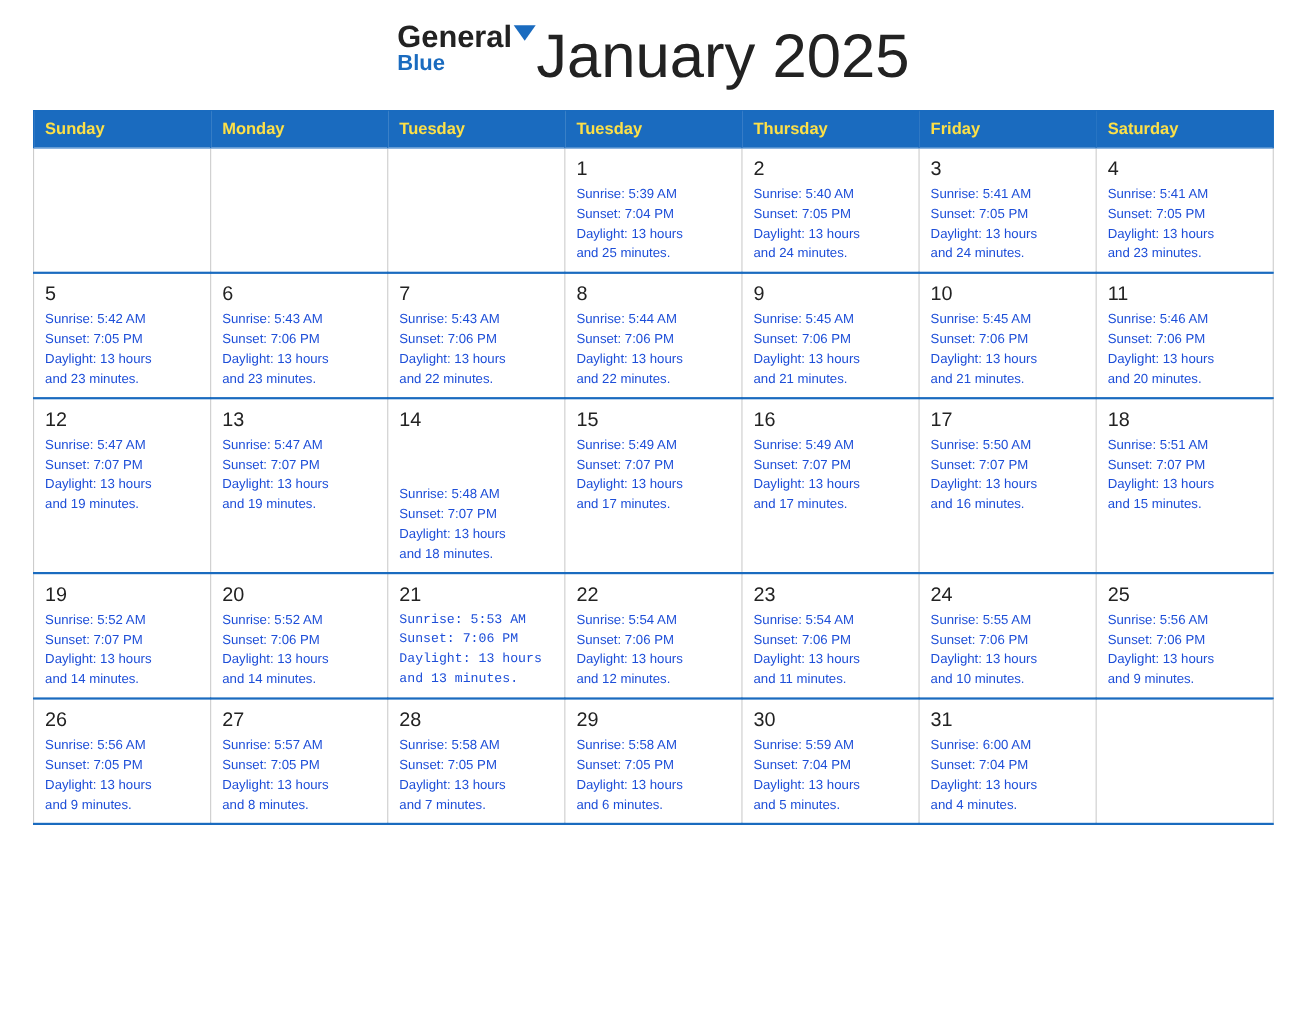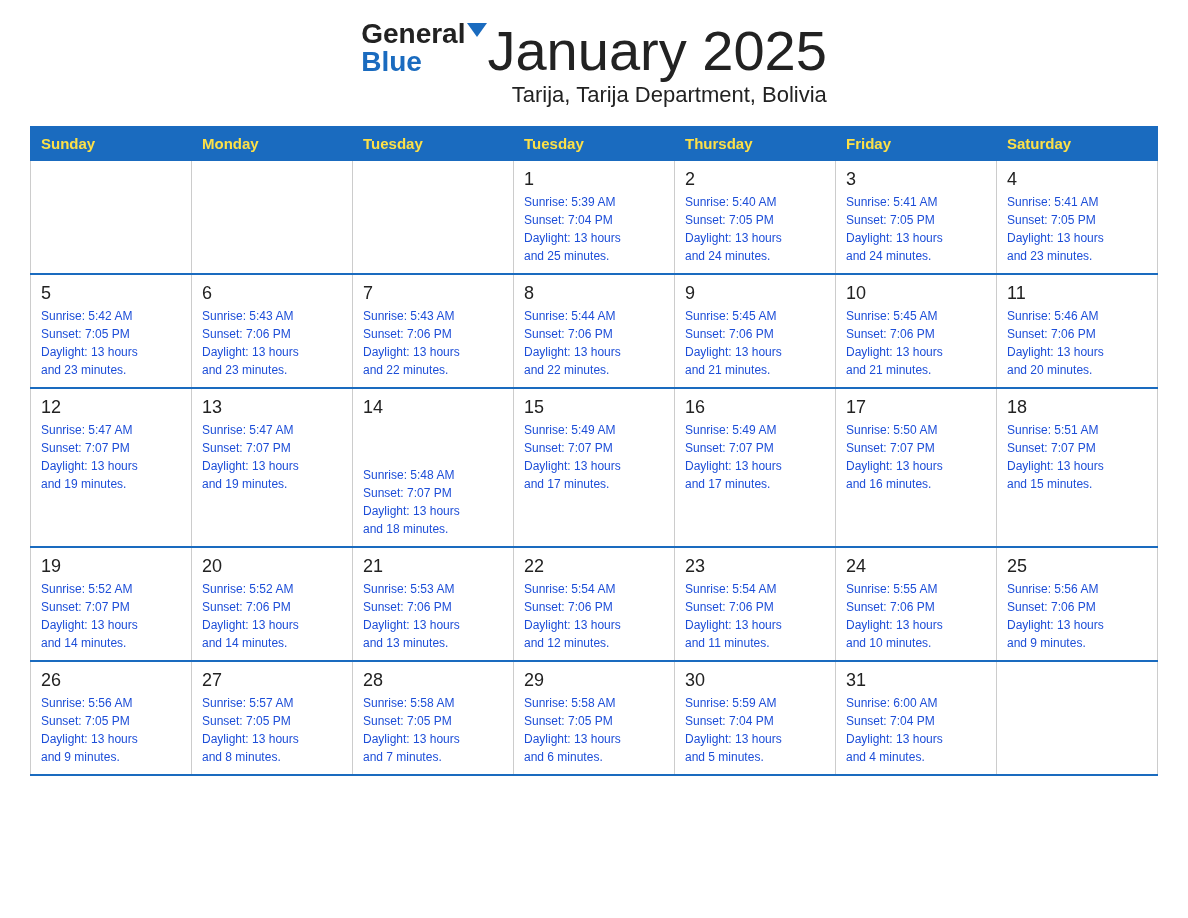--- a/index.html
+++ b/index.html
@@ -21,21 +21,21 @@
       flex-direction: column;
       align-items: flex-start;
     }
     .logo-general {
       font-size: 28px;
       font-weight: bold;
       color: #222;
       line-height: 1;
     }
     .logo-blue {
-      font-size: 28px;
+      font-size: 20px;
       font-weight: bold;
       color: #1a6bbf;
       line-height: 1;
     }
     .logo-arrow {
       display: inline-block;
       width: 0;
       height: 0;
       border-left: 10px solid transparent;
       border-right: 10px solid transparent;
@@ -113,21 +113,20 @@
     <div class="logo-row">
       <span class="logo-general">General</span>
       <span class="logo-arrow"></span>
     </div>
     <div class="logo-row">
       <span class="logo-blue">Blue</span>
     </div>
   </div>
   <div class="title-block">
     <h1>January 2025</h1>
-    <h2>Tarija, Tarija Department, Bolivia</h2>
   </div>
 </div>
 
 <table>
   <thead>
     <tr>
       <th>Sunday</th>
       <th>Monday</th>
       <th>Tuesday</th>
       <th>Tuesday</th>
@@ -282,21 +281,21 @@
         </td>
         <td>
           <span class="day-num">20</span>
           <div class="day-info" style="white-space: pre-line;">Sunrise: 5:52 AM
 Sunset: 7:06 PM
 Daylight: 13 hours
 and 14 minutes.</div>
         </td>
         <td>
           <span class="day-num">21</span>
-          <div class="day-info" style="white-space: pre-line;">Sunrise: 5:53 AM
+          <div class="day-info" style="white-space: pre-line; font-family: Liberation Mono, monospace;">Sunrise: 5:53 AM
 Sunset: 7:06 PM
 Daylight: 13 hours
 and 13 minutes.</div>
         </td>
         <td>
           <span class="day-num">22</span>
           <div class="day-info" style="white-space: pre-line;">Sunrise: 5:54 AM
 Sunset: 7:06 PM
 Daylight: 13 hours
 and 12 minutes.</div>

